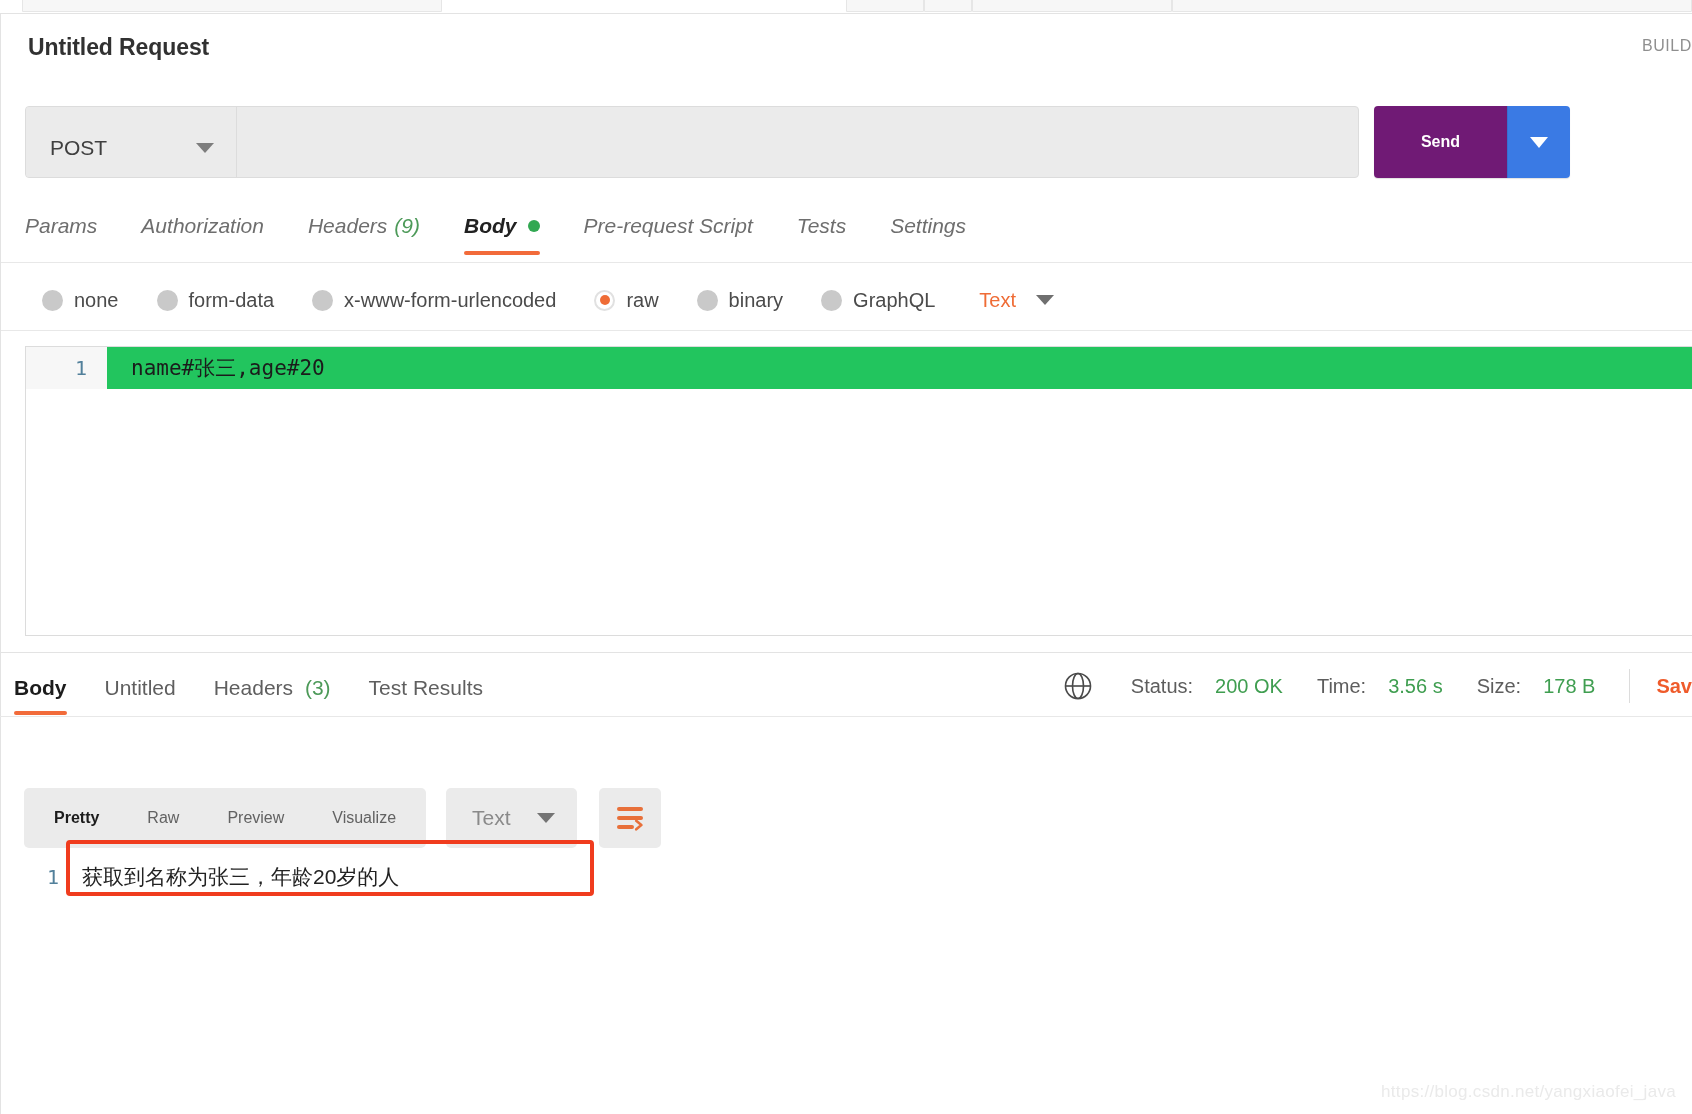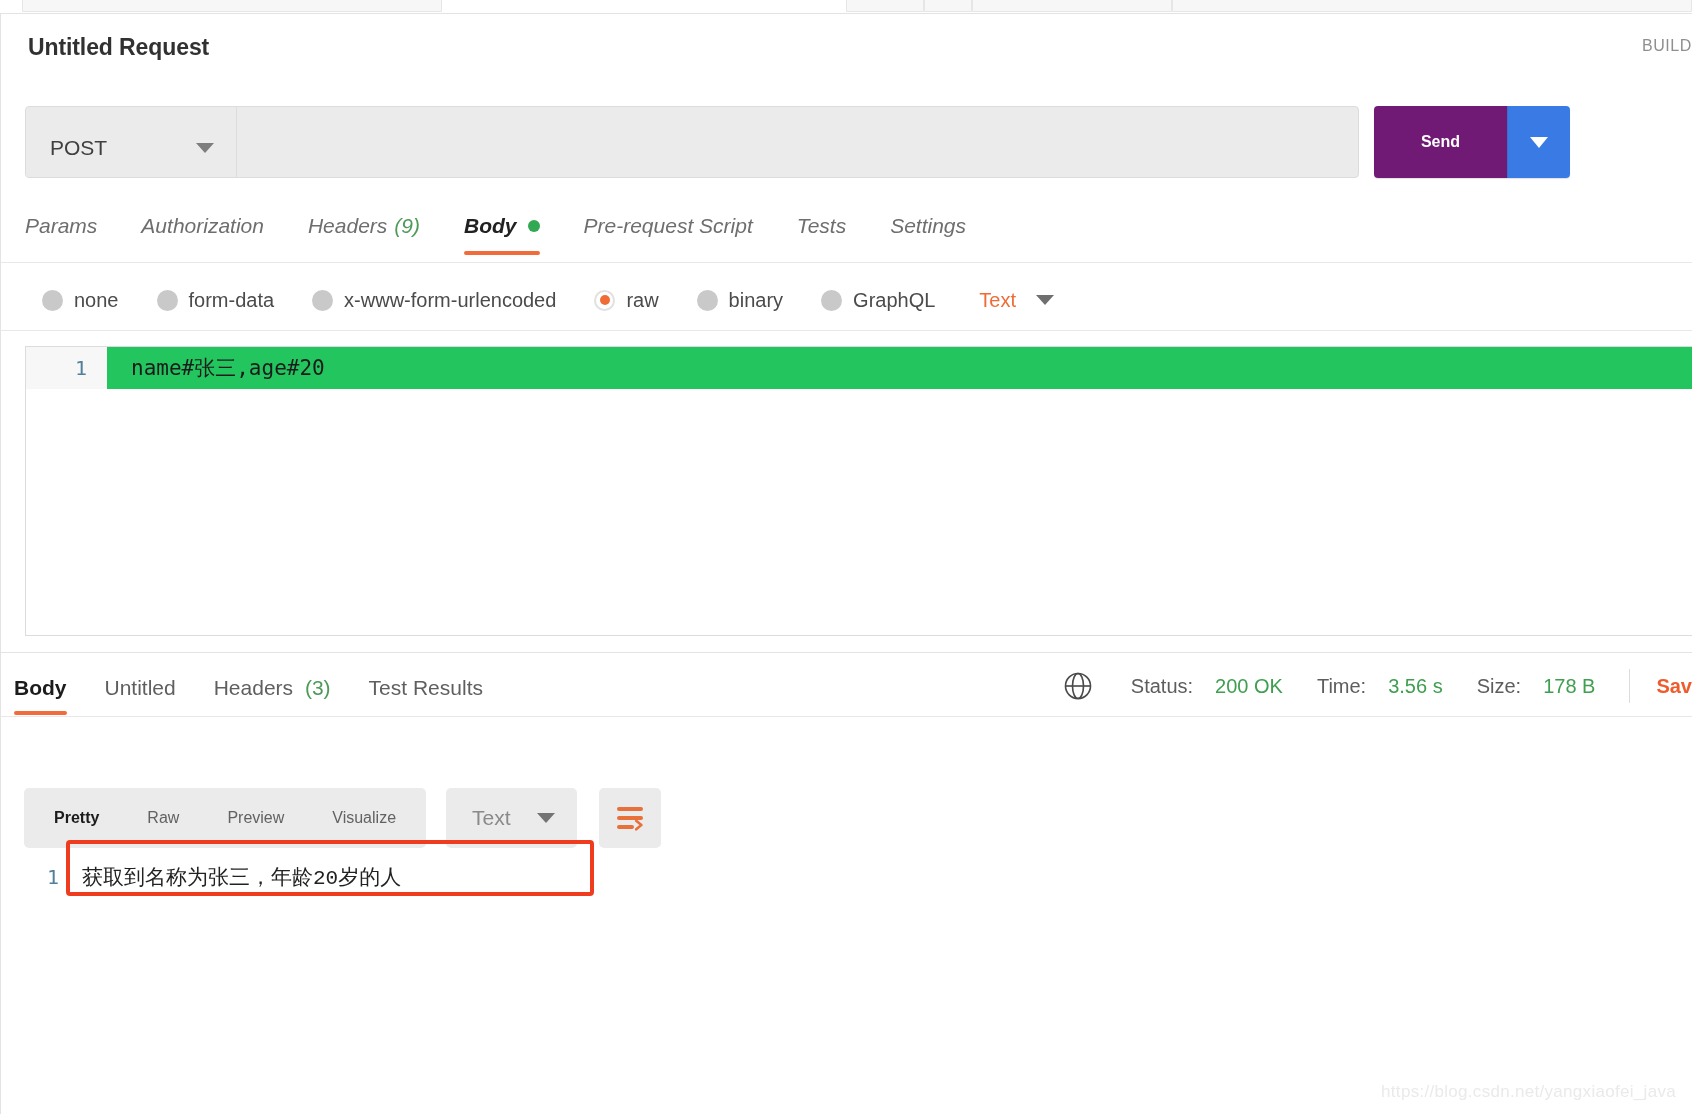--- a/index.html
+++ b/index.html
@@ -446,21 +446,20 @@
     font-size: 20px;
     color: #52809b;
     display: flex;
     align-items: center;
     justify-content: center;
   }
   .resp-text {
     font-size: 21px;
     color: #222222;
     white-space: pre;
-    font-family: Liberation Mono, monospace;
   }
   .redbox {
     position: absolute;
     left: 66px; top: 840px;
     width: 528px; height: 56px;
     border: 4px solid #f03c1e;
     border-radius: 4px;
     pointer-events: none;
   }
 

